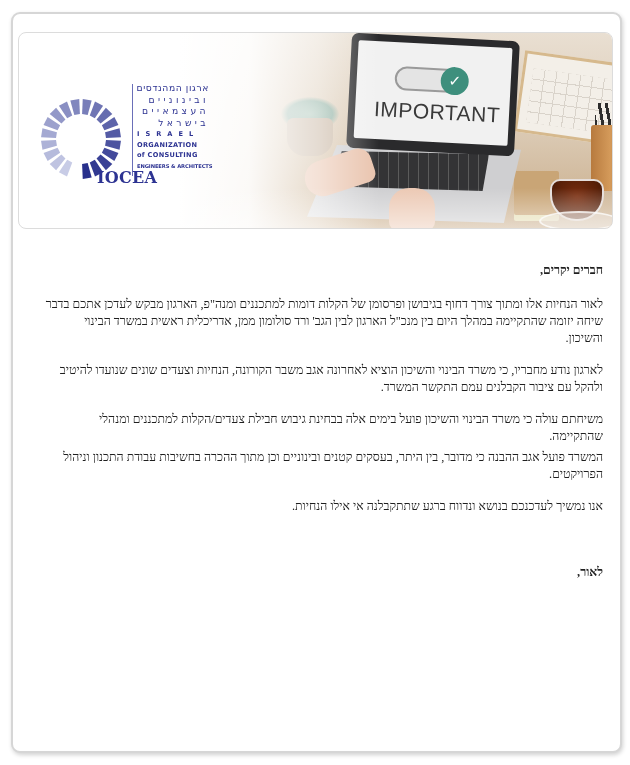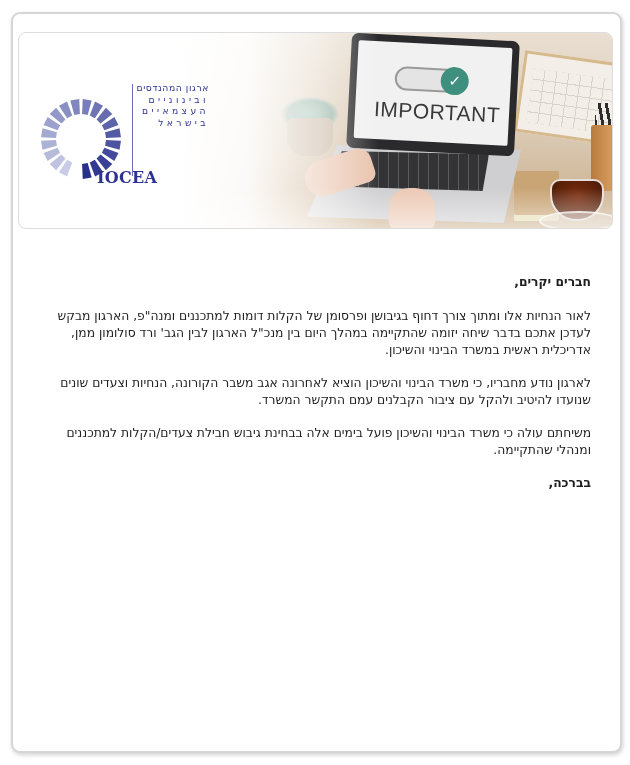--- a/index.html
+++ b/index.html
@@ -243,21 +243,21 @@
       position: absolute;
       left: 40px; top: 258px;
       width: 567px;
       direction: rtl;
       text-align: right;
       font-family: "DejaVu Sans", "Liberation Sans", sans-serif;
       font-size: 12.3px;
       line-height: 17px;
       color: #1f1f1f;
     }
-    .letter p { margin: 16px; }
+    .letter p { margin: 4px; font-family: Liberation Serif, serif; }
     .greeting { font-weight: bold; margin-bottom: 17px !important; }
     .para { margin-bottom: 15px !important; }
     .para.last { margin-top: 0; margin-bottom: 49px !important; }
     .para.p4 { margin-bottom: 32px !important; }
     .signoff { font-weight: bold; }
   </style>
 </head>
 <body>
 
 <div class="frame"></div>
@@ -314,31 +314,41 @@
           <polygon points="66.68095940195643,82.09076133021557 70.68953504313028,96.54521812834491 61.74477549461345,97.96192886327431 61.09048468413341,82.97620553954644" fill="rgb(40,48,140)"></polygon>
         </g>
     </svg>
     <div class="logo-divider"></div>
     <div class="logo-he">
       <div>ארגון המהנדסים</div>
       <div class="wide">ובינוניים</div>
       <div class="wide">העצמאיים</div>
       <div class="wide">בישראל</div>
     </div>
+    <div class="logo-en">
+      <div class="israel">ISRAEL</div>
+      <div>ORGANIZATION</div>
+      <div>of CONSULTING</div>
+      <div class="small">ENGINEERS &amp; ARCHITECTS</div>
+    </div>
     <div class="logo-iocea">IOCEA</div>
   </div>
 </div>
 
 <div class="letter">
   <p class="greeting">חברים יקרים,</p>
 
   <div class="para">
     <p>לאור הנחיות אלו ומתוך צורך דחוף בגיבושן ופרסומן של הקלות דומות למתכננים ומנה"פ, הארגון מבקש לעדכן אתכם בדבר שיחה יזומה שהתקיימה במהלך היום בין מנכ"ל הארגון לבין הגב' ורד סולומון ממן, אדריכלית ראשית במשרד הבינוי והשיכון.</p>
   </div>
   <div class="para">
     <p>לארגון נודע מחבריו, כי משרד הבינוי והשיכון הוציא לאחרונה אגב משבר הקורונה, הנחיות וצעדים שונים שנועדו להיטיב ולהקל עם ציבור הקבלנים עמם התקשר המשרד.</p>
   </div>
   <div class="para">
     <p>משיחתם עולה כי משרד הבינוי והשיכון פועל בימים אלה בבחינת גיבוש חבילת צעדים/הקלות למתכננים ומנהלי שהתקיימה.</p>
-  </div>
-
-  <p class="signoff">בברכה,</p>
+    <p>המשרד פועל אגב ההבנה כי מדובר, בין היתר, בעסקים קטנים ובינוניים וכן מתוך ההכרה בחשיבות עבודת התכנון וניהול הפרויקטים.</p>
+  </div>
+  <div class="para last">
+    <p>אנו נמשיך לעדכנכם בנושא ונדווח ברגע שתתקבלנה אי אילו הנחיות.</p>
+  </div>
+
+  <p class="signoff">לאור,</p>
 </div>
 
 </body></html>

